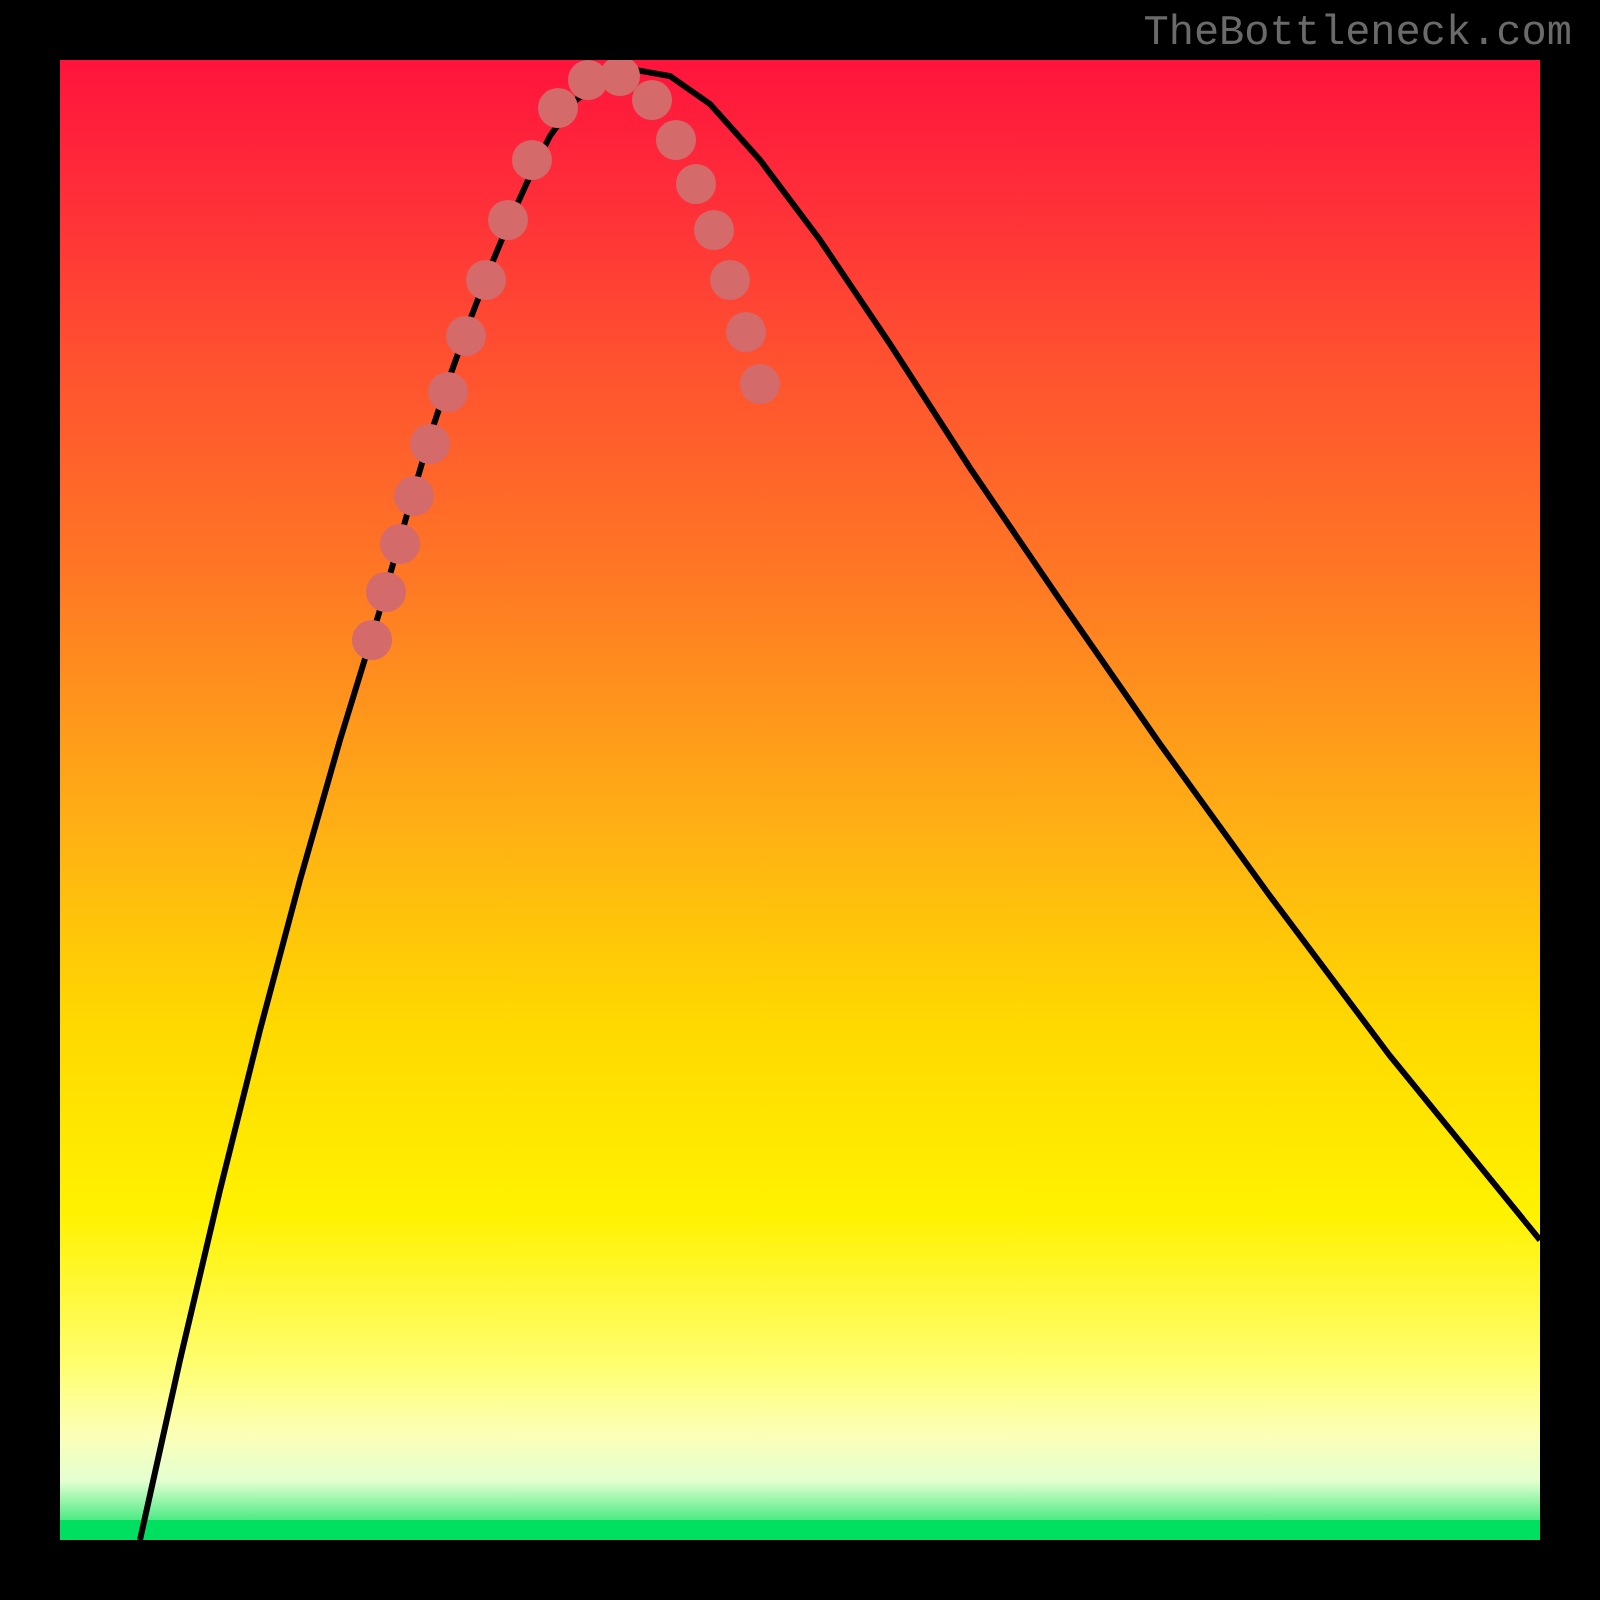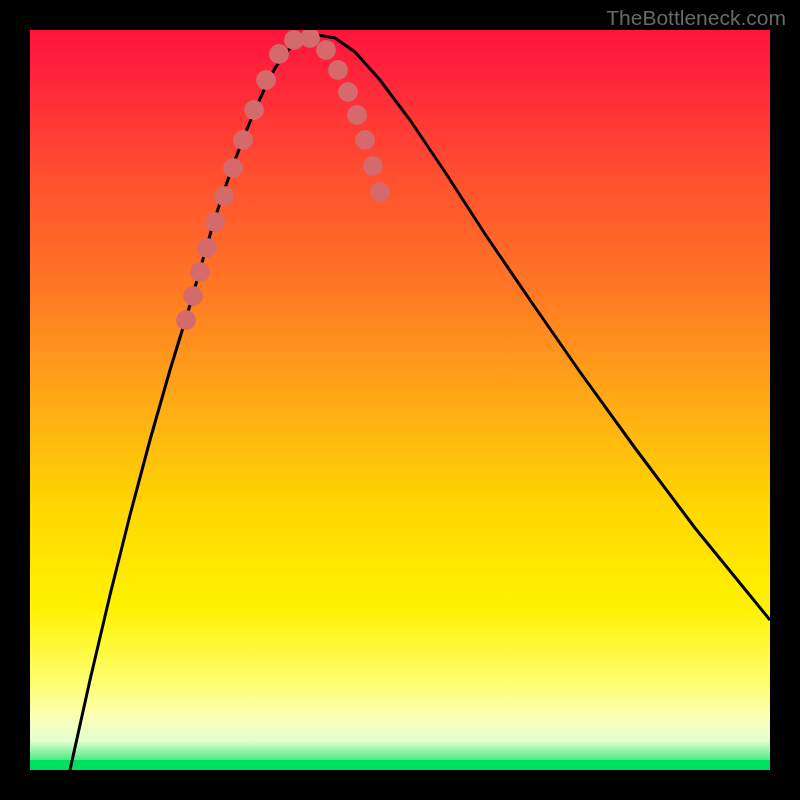--- a/index.html
+++ b/index.html
@@ -58,21 +58,21 @@
     overflow: visible;
   }
   .marker {
     fill: #d46a6a;
     stroke: none;
   }
   .watermark {
     position: absolute;
     top: 6px;
     right: 14px;
-    font-family: Liberation Sans, sans-serif;
+    font-family: Liberation Mono, monospace;
     font-size: 21px;
     color: #6a6a6a;
     font-weight: 500;
     user-select: none;
   }
 </style>
 </head>
 <body>
 
 <div class="stage">

